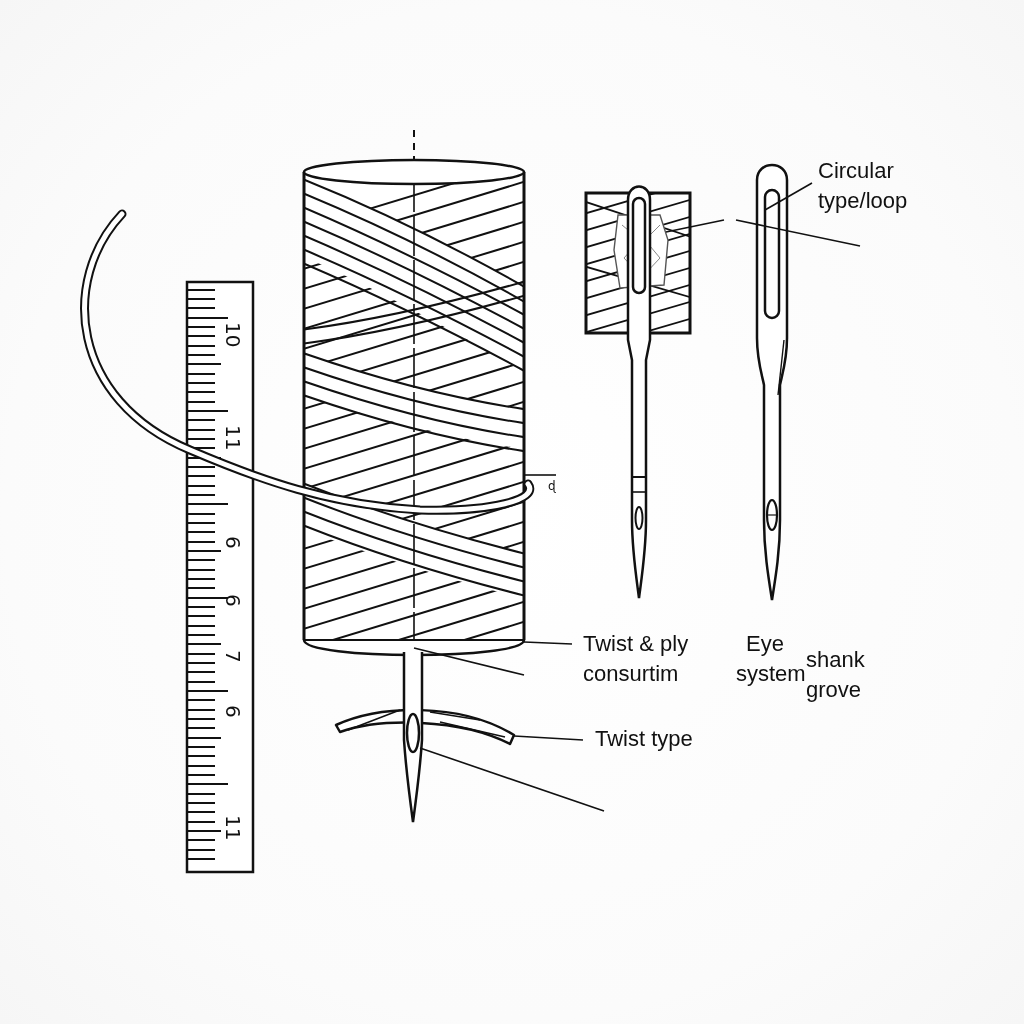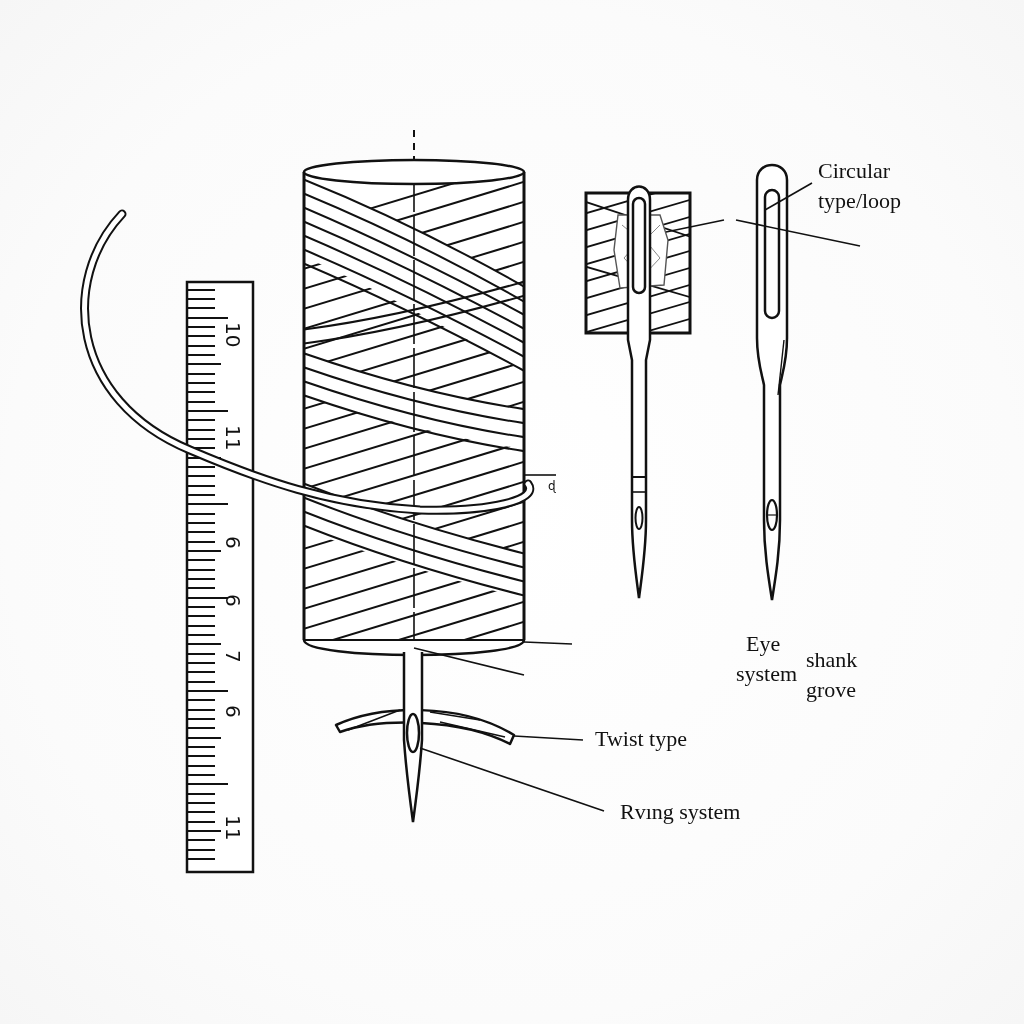--- a/index.html
+++ b/index.html
@@ -16,21 +16,21 @@
       height: 1024px;
       background: radial-gradient(ellipse at center, #ffffff 0%, #fbfbfb 70%, #f6f6f6 100%);
     }
     svg#diagram {
       position: absolute;
       left: 0; top: 0;
       width: 1024px; height: 1024px;
     }
     .label {
       position: absolute;
-      font-family: Liberation Serif, serif;
+      font-family: Liberation Sans, sans-serif;
       font-size: 22px;
       color: #111111;
       line-height: 30px;
       white-space: nowrap;
     }
     .ruler-num {
       font-family: "DejaVu Sans", "Liberation Sans", sans-serif;
       font-size: 20px;
       fill: #111111;
     }
@@ -261,27 +261,30 @@
       <line x1="514" y1="736" x2="583" y2="740"></line>
       <line x1="420" y1="748" x2="604" y2="811"></line>
     </g>
   </svg>
 
   <div class="label" style="left:818px; top:156px;">
     <div>Circular</div>
     <div>type/lοop</div>
   </div>
 
+  <div class="label" style="left:583px; top:629px;">
+    <div>Twist &amp; ply</div>
+    <div>consurtim</div>
+  </div>
 
   <div class="label" style="left:736px; top:629px; text-align:center;">
     <div style="margin-left:10px; text-align:left;">Eye</div>
     <div>system</div>
   </div>
 
   <div class="label" style="left:806px; top:645px;">
     <div>shank</div>
     <div>grove</div>
   </div>
 
   <div class="label" style="left:595px; top:724px;">Twist type</div>
 
-  <div class="label" style="left:620px; top:797px;">Rvıng system</div>
 </div>
 
 </body></html>

